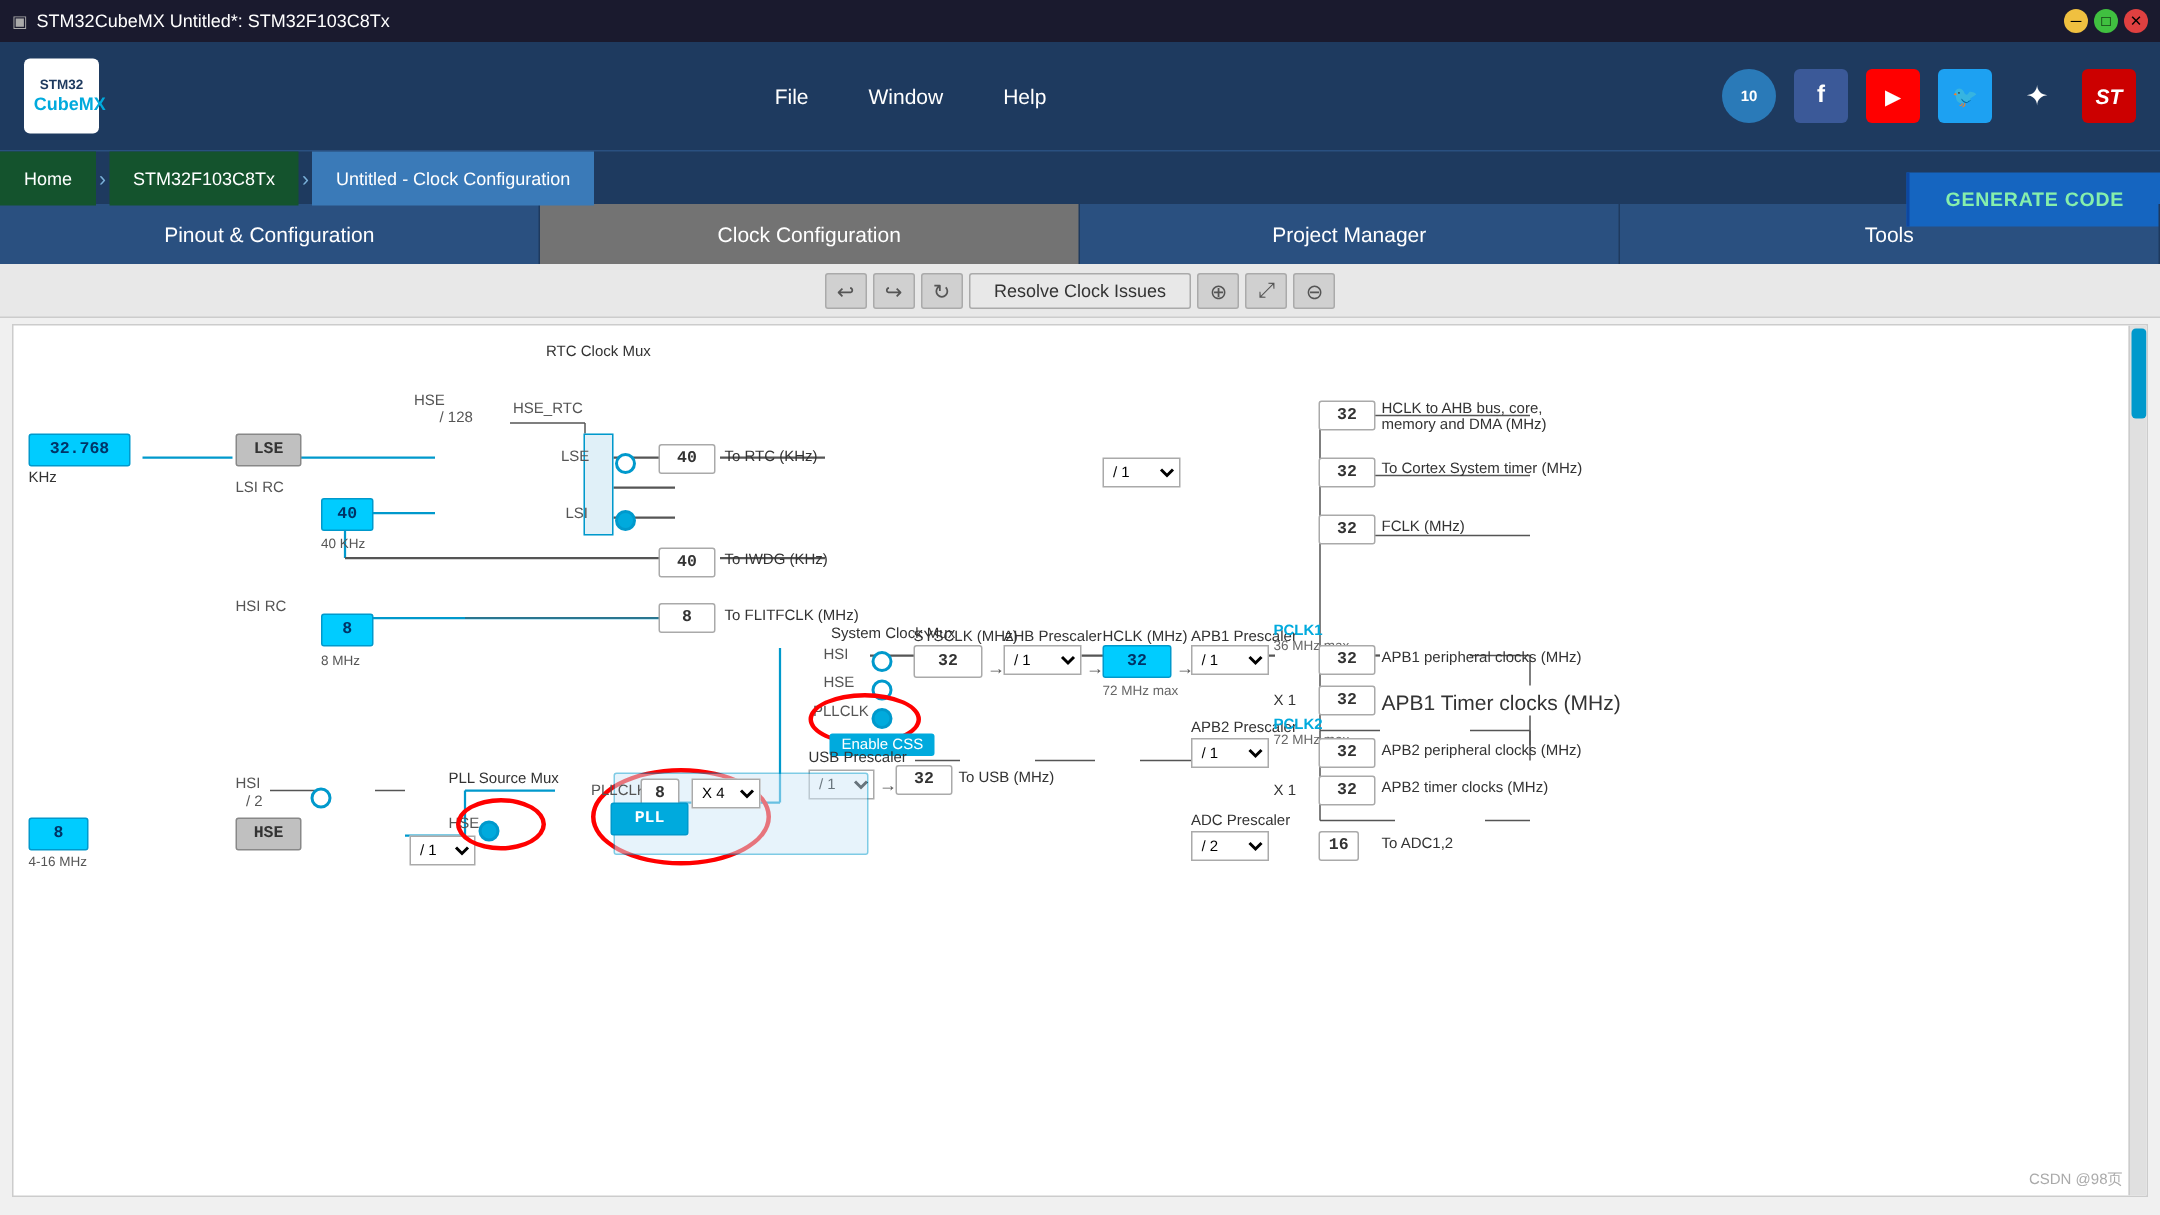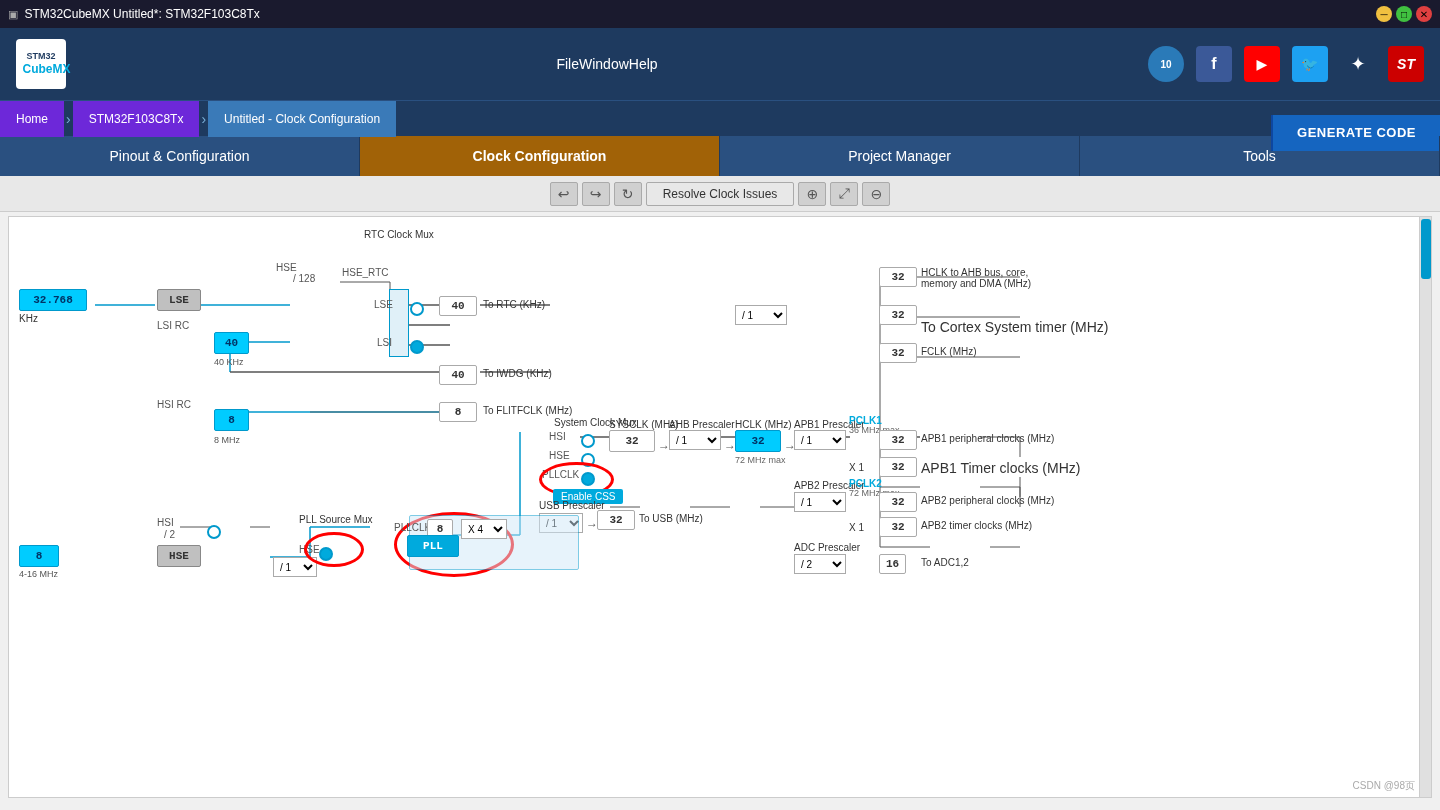--- a/index.html
+++ b/index.html
@@ -27,62 +27,62 @@
     .menu-bar {
       background: #1e3a5f;
       height: 72px;
       display: flex;
       align-items: center;
       padding: 0 16px;
       gap: 40px;
     }
     .logo-area { display: flex; align-items: center; gap: 4px; }
     .logo-box { background: white; width: 50px; height: 50px; display: flex; align-items: center; justify-content: center; border-radius: 4px; }
-    .menu-items { display: flex; flex: 1; justify-content: center; }
+    .menu-items { display: flex; gap: 40px; flex: 1; justify-content: center; }
     .menu-item { color: white; font-size: 14px; cursor: pointer; }
     .menu-icons { display: flex; gap: 12px; align-items: center; }
     .icon-circle { background: #2a7ab8; border-radius: 50%; width: 36px; height: 36px; display: flex; align-items: center; justify-content: center; color: white; font-size: 10px; font-weight: bold; }
     .icon-fb { background: #3b5998; border-radius: 4px; color: white; font-weight: bold; font-size: 16px; width: 36px; height: 36px; display: flex; align-items: center; justify-content: center; }
     .icon-yt { background: #ff0000; border-radius: 4px; color: white; font-size: 14px; width: 36px; height: 36px; display: flex; align-items: center; justify-content: center; }
     .icon-tw { background: #1da1f2; border-radius: 4px; color: white; font-size: 14px; width: 36px; height: 36px; display: flex; align-items: center; justify-content: center; }
     .icon-star { background: transparent; color: white; font-size: 18px; width: 36px; height: 36px; display: flex; align-items: center; justify-content: center; }
     .icon-st { background: #cc0000; border-radius: 4px; color: white; font-weight: bold; font-size: 14px; width: 36px; height: 36px; display: flex; align-items: center; justify-content: center; font-style: italic; }
 
     
     .breadcrumb-bar {
       background: #1e3a5f;
       height: 36px;
       display: flex;
       align-items: center;
       padding: 0 0 0 0;
       border-top: 1px solid #2a5080;
     }
     .breadcrumb-item {
-      background: #6d28d9;
+      background: #14532d;
       color: white;
       padding: 0 16px;
       height: 36px;
       display: flex;
       align-items: center;
       font-size: 12px;
       position: relative;
       cursor: pointer;
     }
     .breadcrumb-item.active {
       background: #3a7ab8;
     }
     .breadcrumb-arrow {
       color: #7ab0d8;
       margin: 0 2px;
       font-size: 14px;
     }
     .breadcrumb-spacer { flex: 1; }
     .generate-code-btn {
       background: #1565c0;
-      color: #ffffff;
+      color: #86efac;
       border: none;
       padding: 0 24px;
       height: 36px;
       font-size: 13px;
       font-weight: bold;
       cursor: pointer;
       letter-spacing: 0.5px;
       border-left: 2px solid #0d47a1;
       margin-top: 28px;
     }
@@ -97,22 +97,22 @@
       flex: 1;
       display: flex;
       align-items: center;
       justify-content: center;
       color: white;
       font-size: 14px;
       cursor: pointer;
       border-right: 1px solid #1e3a5f;
     }
     .tab.active {
-      background: #a16207;
-      font-weight: bold;
+      background: #737373;
+      font-weight: normal;
     }
 
     
     .toolbar {
       background: #e8e8e8;
       height: 36px;
       display: flex;
       align-items: center;
       padding: 0 16px;
       gap: 4px;
@@ -567,21 +567,21 @@
 
   <div style="position:absolute; left:726px; top:88px; font-size:10px; color:#333;">
     <select class="clk-select" style="width:52px;">
       <option>/ 1</option>
       <option>/ 8</option>
     </select>
   </div>
   <div class="clk-box white-box" style="left:870px; top:88px; width:38px; height:20px;">
     <span>32</span>
   </div>
-  <div style="position:absolute; left:912px; top:102px; font-size:14px; color:#333;">To Cortex System timer (MHz)</div>
+  <div style="position:absolute; left:912px; top:90px; font-size:10px; color:#333;">To Cortex System timer (MHz)</div>
 
   <div class="clk-box white-box" style="left:870px; top:126px; width:38px; height:20px;">
     <span>32</span>
   </div>
   <div style="position:absolute; left:912px; top:129px; font-size:10px; color:#333;">FCLK (MHz)</div>
 
   <div style="position:absolute; left:530px; top:283px; font-size:10px; color:#333;">USB Prescaler</div>
   <select class="clk-select" style="left:530px; top:296px; width:44px;">
     <option>/ 1</option>
     <option>/ 1.5</option>

